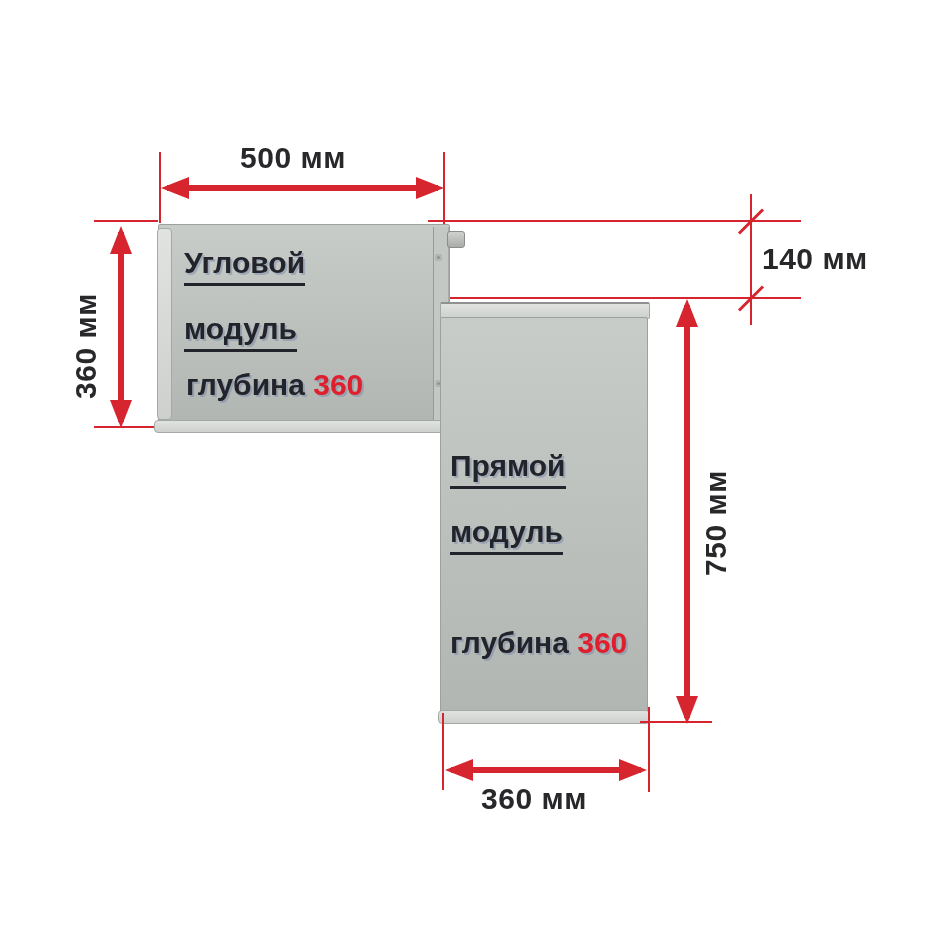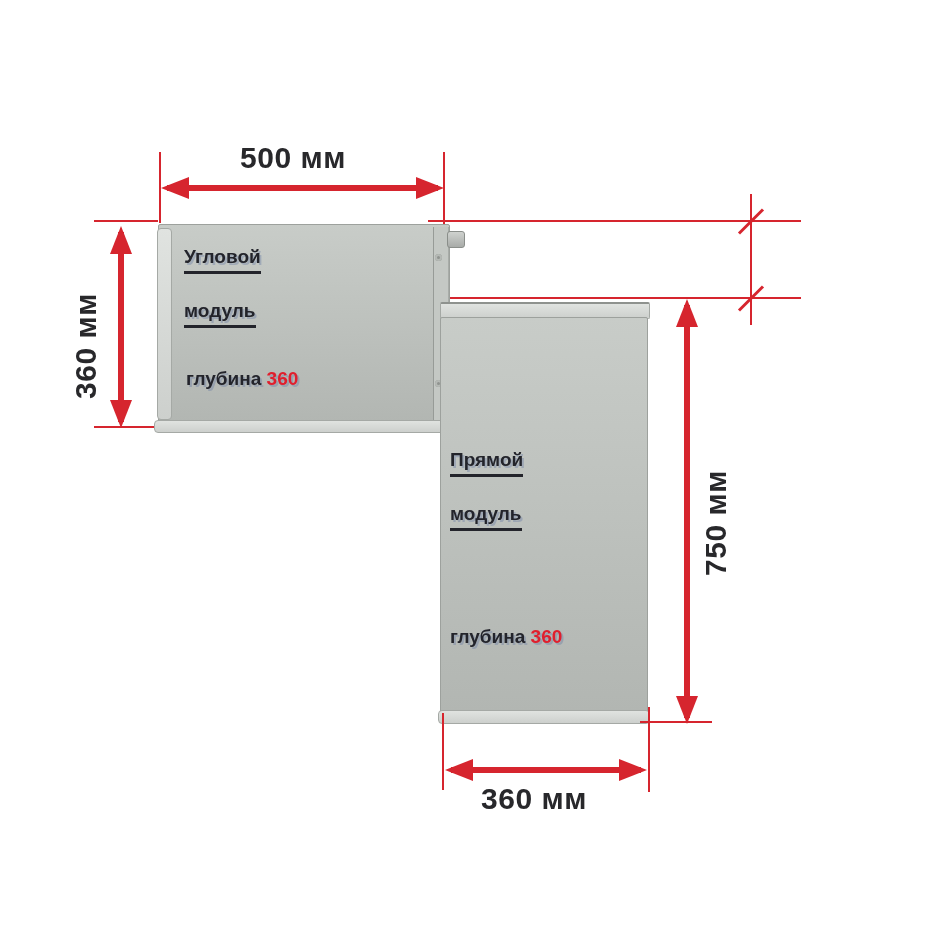--- a/index.html
+++ b/index.html
@@ -31,21 +31,21 @@
   .rot{transform:rotate(-90deg);}
   
   .panel{position:absolute;border:1px solid #9da19d;border-radius:2px;
     background:linear-gradient(180deg,#c8ccc8 0%,#bcc0bc 55%,#b2b6b2 100%);}
   .strip{position:absolute;background:linear-gradient(180deg,#e0e3e0,#cdd0cd);
     border:1px solid #a5a9a5;border-radius:4px;}
   .edge-strip{position:absolute;background:#c4c8c4;border-left:1px solid #979b97;border-right:1px solid #a8aca8;}
   .dot{position:absolute;width:7px;height:7px;border-radius:50%;background:#8f938f;box-shadow:inset 0 0 0 2px #b5b9b5;}
   .knob{position:absolute;width:16px;height:15px;background:linear-gradient(180deg,#cfd2cf,#a8aba8);
     border:1px solid #8a8e8a;border-radius:3px;}
-  .module-text{position:absolute;font-weight:bold;font-size:19px;color:var(--text-dark);
+  .module-text{position:absolute;font-weight:bold;font-size:30px;color:var(--text-dark);
     text-shadow:2px 2px 0 rgba(95,115,160,0.35);white-space:nowrap;}
   .uline{display:inline-block;border-bottom:3px solid var(--text-dark);padding-bottom:3px;}
   .title-gap{margin-top:26px;}
   .spec-line span{vertical-align:baseline;}
   .red-val{color:var(--value-red);}
 </style>
 </head>
 <body>
 
 <div id="canvas">
@@ -66,20 +66,21 @@
     <i class="shaft"></i>
       <i class="ht"></i>
       <i class="hb"></i>
   </div>
 
   <div class="rline" style="left:428px;top:220px;width:373px;height:2px;"></div>
   <div class="rline" style="left:428px;top:297px;width:373px;height:2px;"></div>
   <div class="rline" style="left:750px;top:194px;width:2px;height:131px;"></div>
   <div class="tick" style="left:734px;top:220px;"></div>
   <div class="tick" style="left:734px;top:297px;"></div>
+  <div class="dim-label" style="left:762px;top:242px;text-align:left;">140 мм</div>
 
   <div class="panel" style="left:158px;top:224px;width:290px;height:198px;"></div>
   <div class="strip" style="left:157px;top:228px;width:13px;height:190px;"></div>
   <div class="edge-strip" style="left:433px;top:227px;width:14px;height:193px;"></div>
   <div class="dot" style="left:435px;top:254px;"></div>
   <div class="dot" style="left:435px;top:380px;"></div>
   <div class="knob" style="left:447px;top:231px;"></div>
   <div class="strip" style="left:154px;top:420px;width:291px;height:11px;"></div>
   <div class="module-text" style="left:184px;top:246px;">
     <span class="uline">Угловой</span><br>

